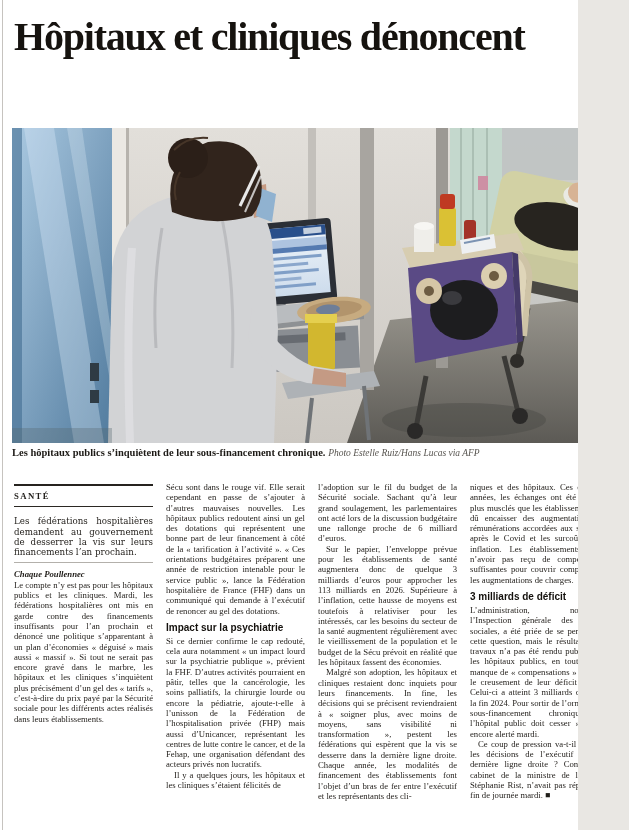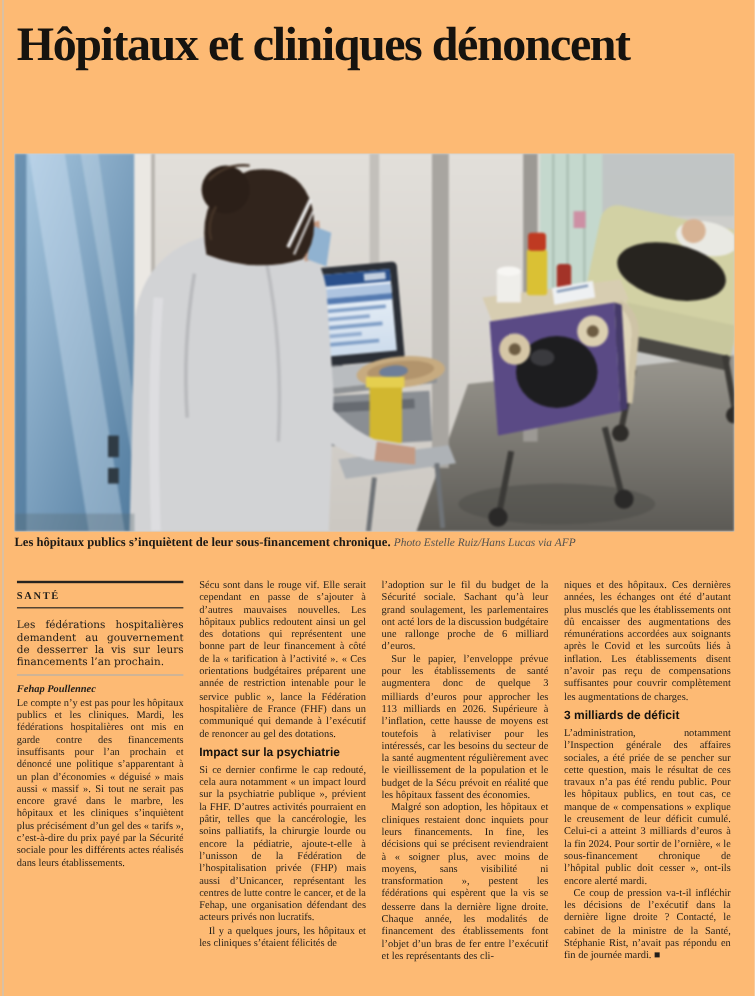--- a/index.html
+++ b/index.html
@@ -1,16 +1,16 @@
 <!DOCTYPE html>
 <html lang="fr"><head>
 <meta charset="utf-8">
 <style>
   html,body{margin:0;padding:0;background:#e9e7e3;}
-  .page{position:relative;width:629px;height:830px;background:#fdba74;overflow:hidden;
+  .page{position:relative;width:578px;height:830px;background:#ffffff;overflow:hidden;
         font-family:"Liberation Serif",serif;}
   .left-rule{position:absolute;left:2px;top:0;width:1px;height:830px;background:#c6c3bf;}
 
   
   .headline{position:absolute;left:14px;top:14px;width:604px;margin:0;
     font-family:"Liberation Serif",serif;font-weight:bold;font-size:40px;line-height:46px;
     letter-spacing:-1.2px;color:#16130f;}
   .headline span{display:block;}
 
   
@@ -186,21 +186,21 @@
   </figcaption>
 
   <div class="article">
 
     <div class="col">
       <div class="rule-top"></div>
       <p class="kicker">SANTÉ</p>
       <div class="rule-mid"></div>
       <p class="lede">Les fédérations hospitalières demandent au gouvernement de desserrer la vis sur leurs financements l’an prochain.</p>
       <div class="rule-byline"></div>
-      <p class="byline">Fehap Poullennec</p>
+      <p class="byline">Chaque Poullennec</p>
       <p>Le compte n’y est pas pour les hôpitaux publics et les cliniques. Mardi, les fédérations hospitalières ont mis en garde contre des financements insuffisants pour l’an prochain et dénoncé une politique s’apparentant à un plan d’économies « déguisé » mais aussi « massif ». Si tout ne serait pas encore gravé dans le marbre, les hôpitaux et les cliniques s’inquiètent plus précisément d’un gel des « tarifs », c’est-à-dire du prix payé par la Sécurité sociale pour les différents actes réalisés dans leurs établissements.</p>
     </div>
 
     <div class="col">
       <p>Sécu sont dans le rouge vif. Elle serait cependant en passe de s’ajouter à d’autres mauvaises nouvelles. Les hôpitaux publics redoutent ainsi un gel des dotations qui représentent une bonne part de leur financement à côté de la « tarification à l’activité ». « Ces orientations budgétaires préparent une année de restriction intenable pour le service public », lance la Fédération hospitalière de France (FHF) dans un communiqué qui demande à l’exécutif de renoncer au gel des dotations.</p>
       <h3 class="subhead">Impact sur la psychiatrie</h3>
       <p>Si ce dernier confirme le cap redouté, cela aura notamment « un impact lourd sur la psychiatrie publique », prévient la FHF. D’autres activités pourraient en pâtir, telles que la cancérologie, les soins palliatifs, la chirurgie lourde ou encore la pédiatrie, ajoute-t-elle à l’unisson de la Fédération de l’hospitalisation privée (FHP) mais aussi d’Unicancer, représentant les centres de lutte contre le cancer, et de la Fehap, une organisation défendant des acteurs privés non lucratifs.</p>
       <p class="indent">Il y a quelques jours, les hôpitaux et les cliniques s’étaient félicités de</p>
     </div>
 

